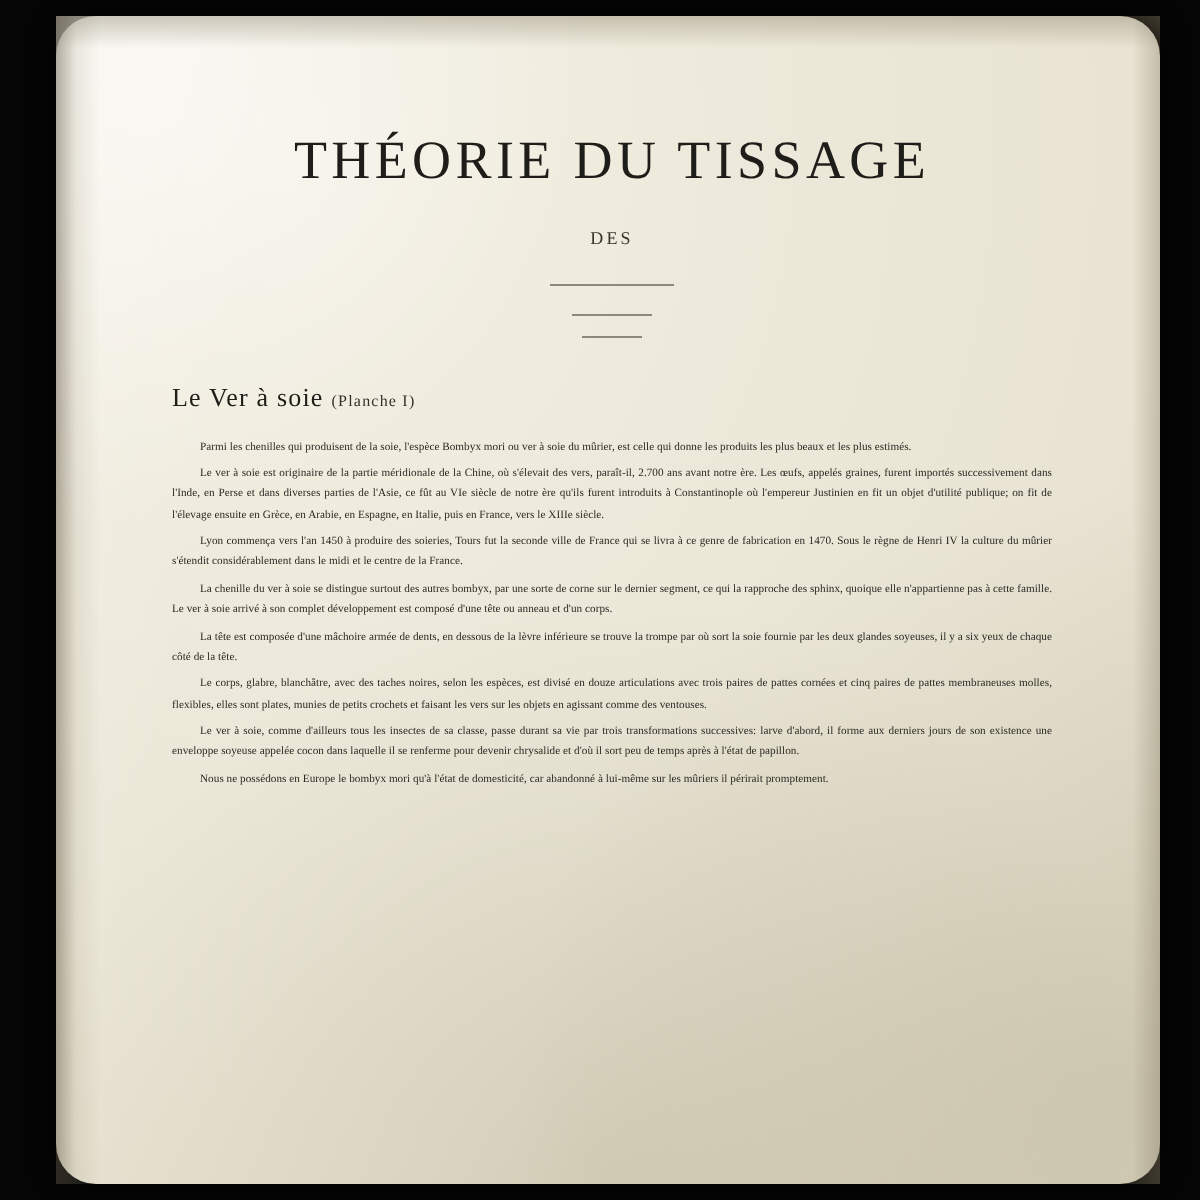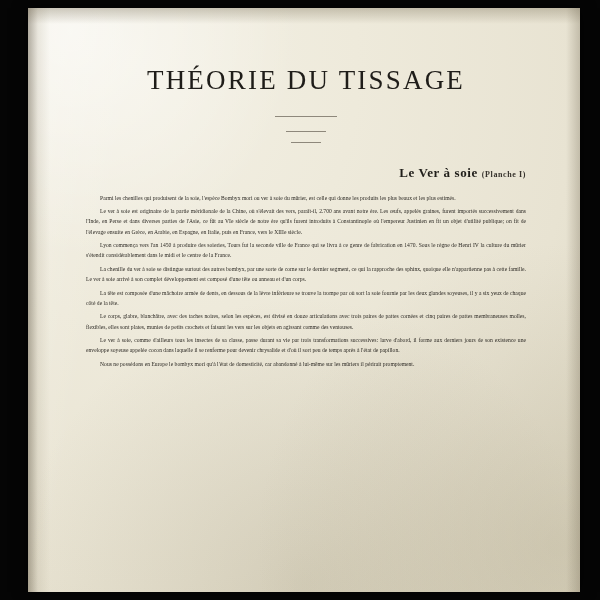--- a/index.html
+++ b/index.html
@@ -22,20 +22,21 @@
   
   .sheet {
     position: absolute;
     left: 28px;
     top: 8px;
     width: 552px;
     height: 584px;
     background:
       radial-gradient(ellipse at 20% 10%, #f3f0e4 0%, #eeeadb 35%, #e8e3d2 70%, #ded8c4 100%);
     box-shadow: 0 0 14px rgba(0,0,0,0.65);
+    border-radius: 20px;
   }
   
   .sheet::before {
     content: "";
     position: absolute;
     inset: 0;
     background:
       radial-gradient(circle at 8% 4%, rgba(255,255,255,0.55) 0%, rgba(255,255,255,0) 30%),
       radial-gradient(circle at 96% 92%, rgba(160,150,120,0.28) 0%, rgba(160,150,120,0) 40%),
       radial-gradient(circle at 50% 99%, rgba(150,140,110,0.25) 0%, rgba(150,140,110,0) 45%),
@@ -125,25 +126,24 @@
     color: #201e1a;
   }
   .chapter-title {
     text-align: center;
     font-size: 12.5px;
     letter-spacing: 1.6px;
     margin: 24px 0 0 0;
     color: #201e1a;
   }
   .section-head {
-    text-align: right;
+    text-align: left;
     margin: 22px 0 0 0;
     font-size: 13px;
     color: #201e1a;
-    font-weight: bold;
   }
   .section-head .sect-name {
     letter-spacing: 0.6px;
   }
   .section-head .plate {
     font-size: 8px;
     letter-spacing: 0.6px;
     margin-left: 4px;
     color: #35312b;
   }
@@ -166,20 +166,21 @@
 <div class="page-frame">
   <div class="sheet">
     <div class="sheet-edge-left"></div>
     <div class="sheet-edge-top"></div>
     <div class="sheet-edge-right"></div>
 
     <div class="content">
 
       <h1 class="title-main">THÉORIE DU TISSAGE</h1>
 
+      <div class="title-sub-label">DES</div>
 
 
       <div class="rule"></div>
 
 
       <div class="rule short"></div>
 
 
       <div class="rule tiny"></div>
 

